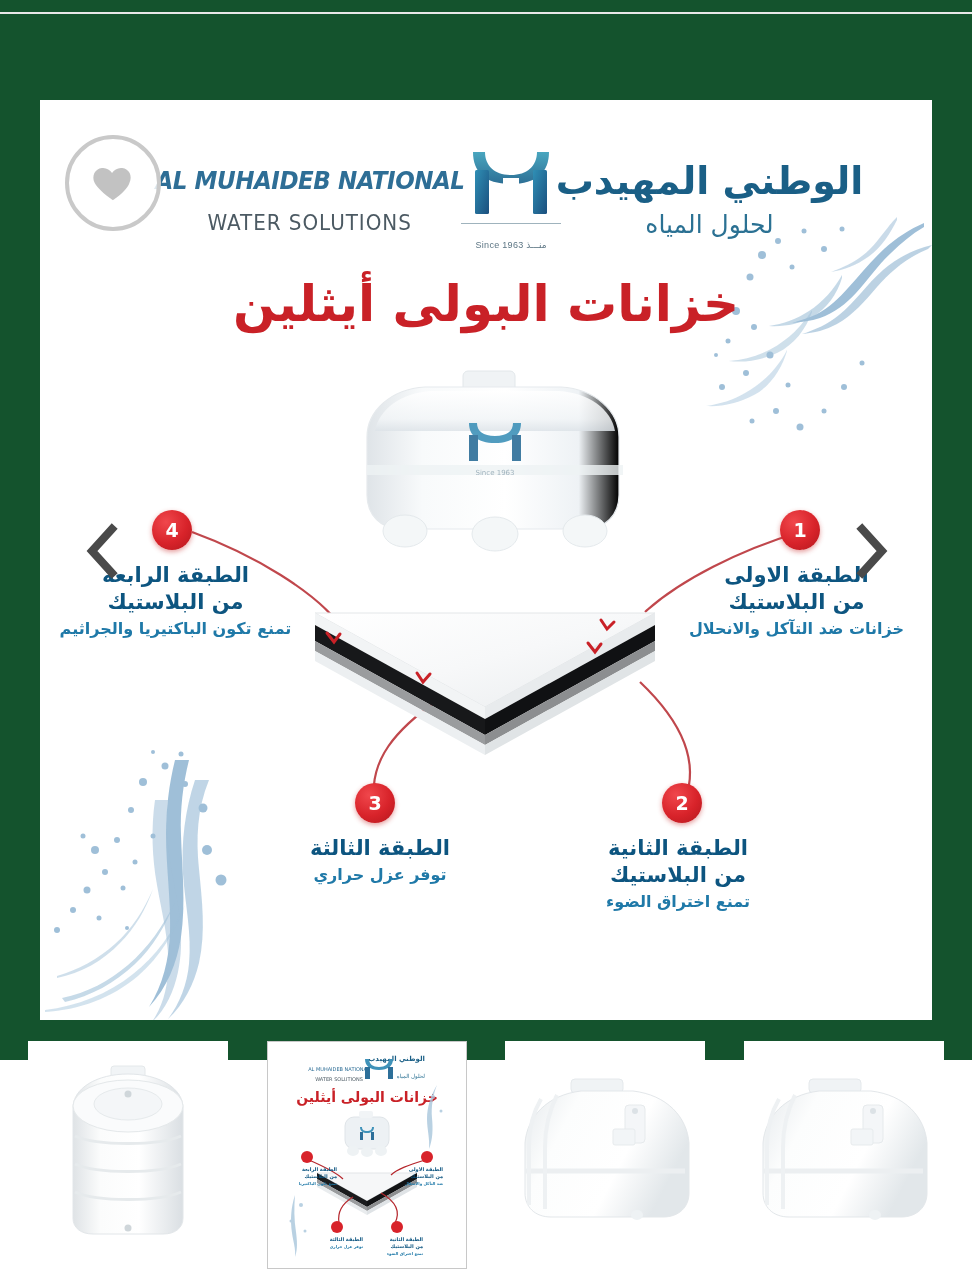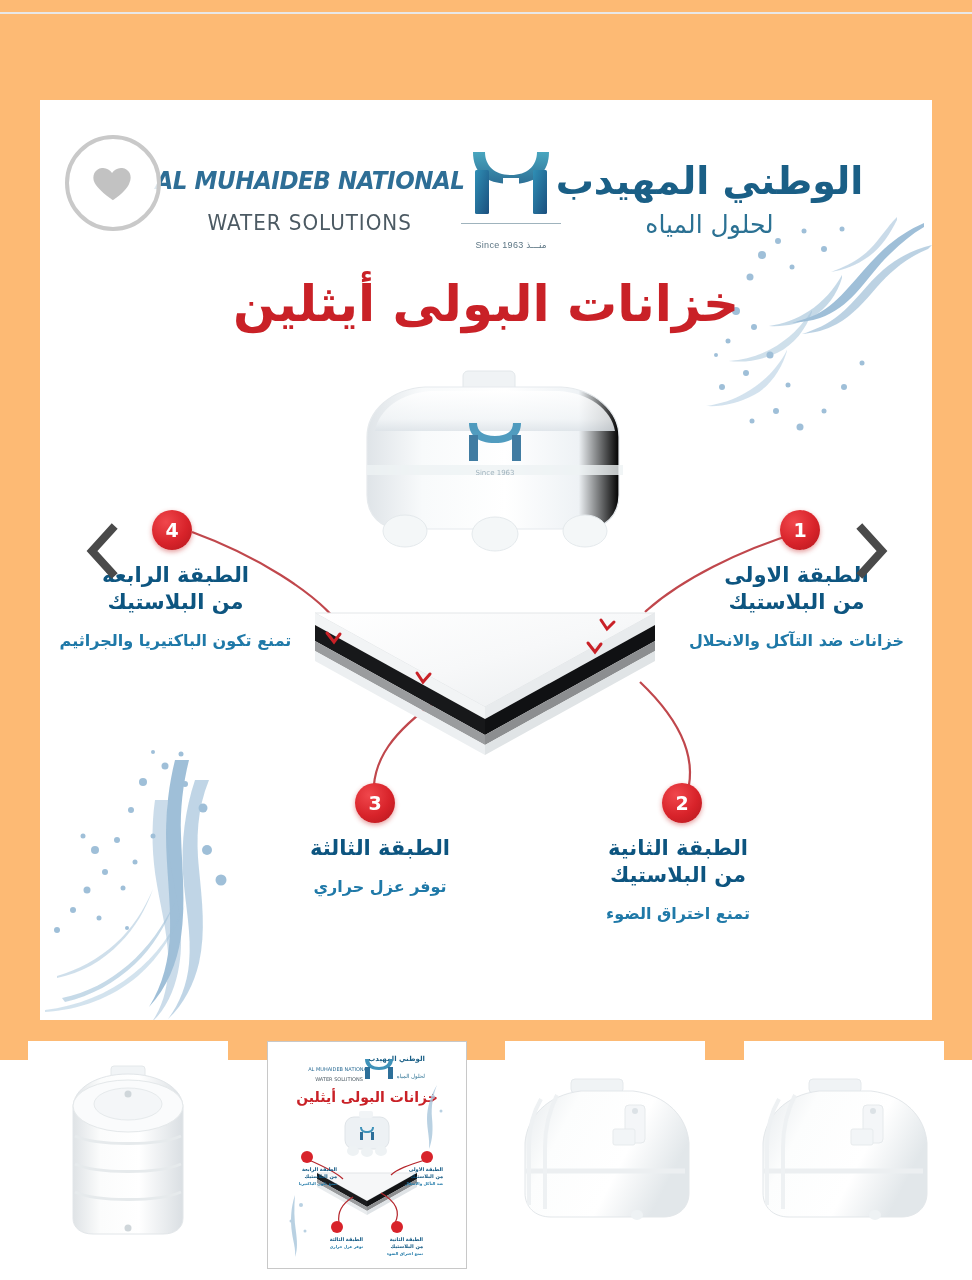--- a/index.html
+++ b/index.html
@@ -6,21 +6,21 @@
   * { box-sizing: border-box; margin: 0; padding: 0; }
   html, body {
     width: 972px; height: 1280px;
     background: #ffffff;
     font-family: "Liberation Sans", "DejaVu Sans", sans-serif;
     overflow: hidden;
   }
   .page {
     position: relative;
     width: 972px; height: 1060px;
-    background: #fdba74;
+    background: #14532d;
   }
   .top-divider {
     position: absolute; left: 0; top: 12px;
     width: 972px; height: 2px;
     background: #e8e8e8;
   }
 
   
   .hero {
     position: absolute; left: 40px; top: 100px;
@@ -161,21 +161,21 @@
     font-family: "DejaVu Sans", sans-serif;
     color: #12557f;
     z-index: 22;
   }
   .callout .t1 {
     font-weight: 700; font-size: 21px; line-height: 1.28;
     color: #0d5580; white-space: nowrap;
   }
   .callout .t2 {
     font-weight: 700; font-size: 16px; line-height: 1.3;
-    color: #1f79a8; margin-top: 15px; white-space: nowrap;
+    color: #1f79a8; margin-top: 3px; white-space: nowrap;
   }
   .c1 { right: 18px; top: 462px; text-align: center; width: 235px; }
   .c2 { left: 523px; top: 735px; text-align: center; width: 230px; }
   .c3 { left: 225px; top: 735px; text-align: center; width: 230px; }
   .c4 { left: 18px; top: 462px; text-align: center; width: 235px; }
 
   
   .nav-arrow {
     position: absolute; top: 420px;
     width: 44px; height: 62px;

